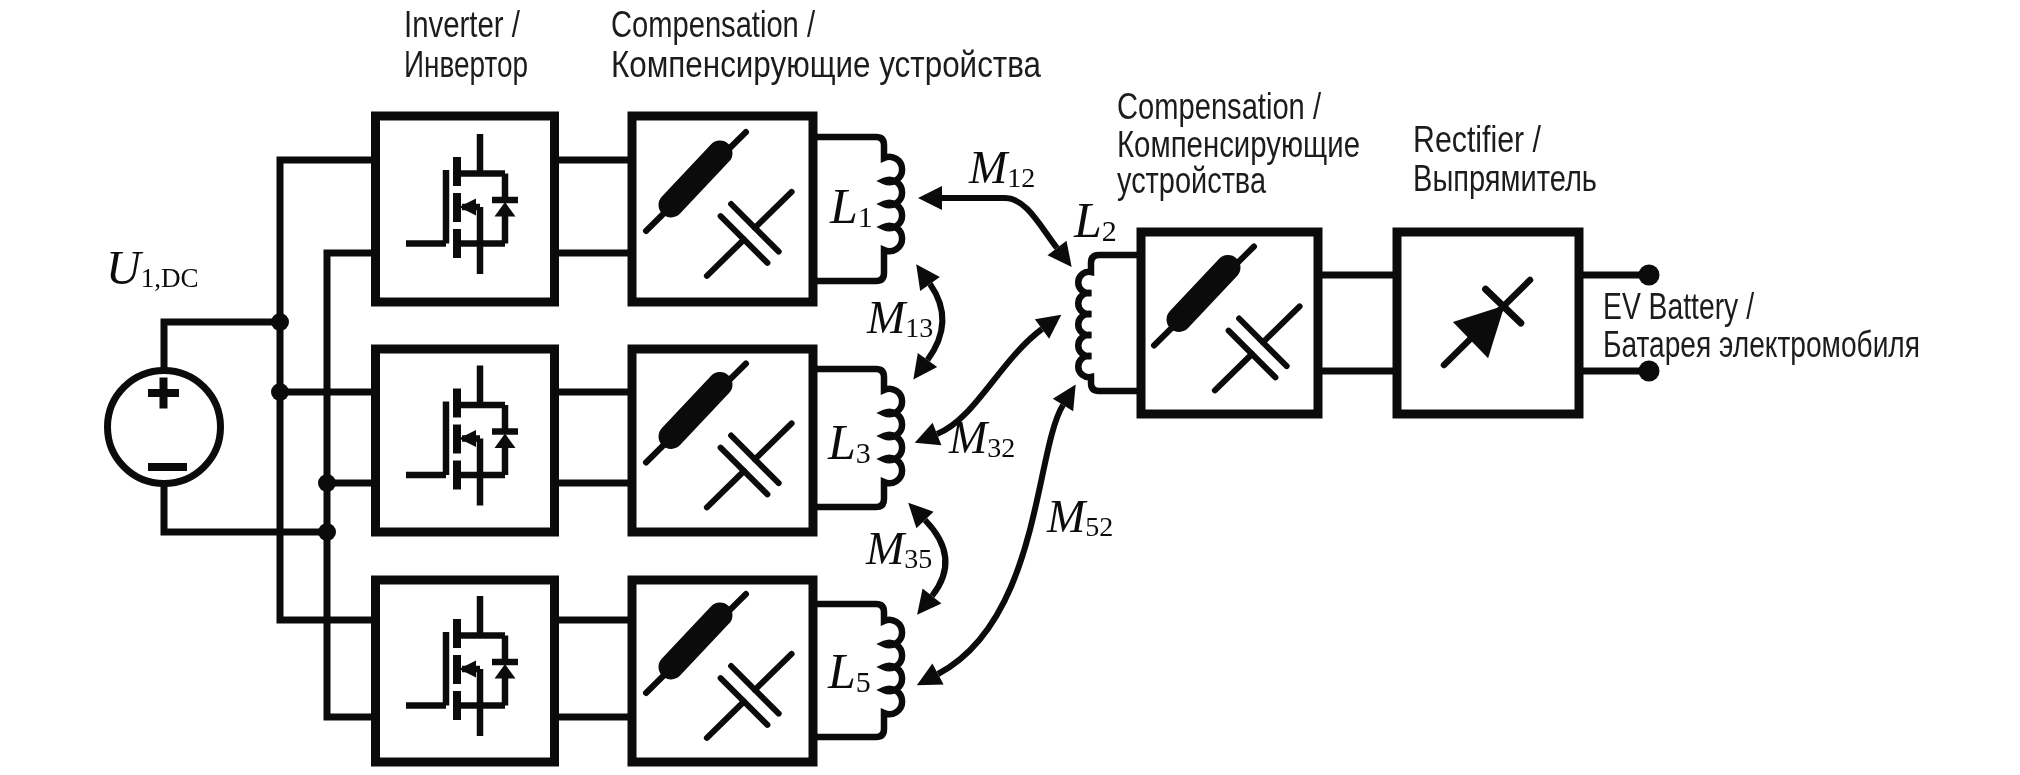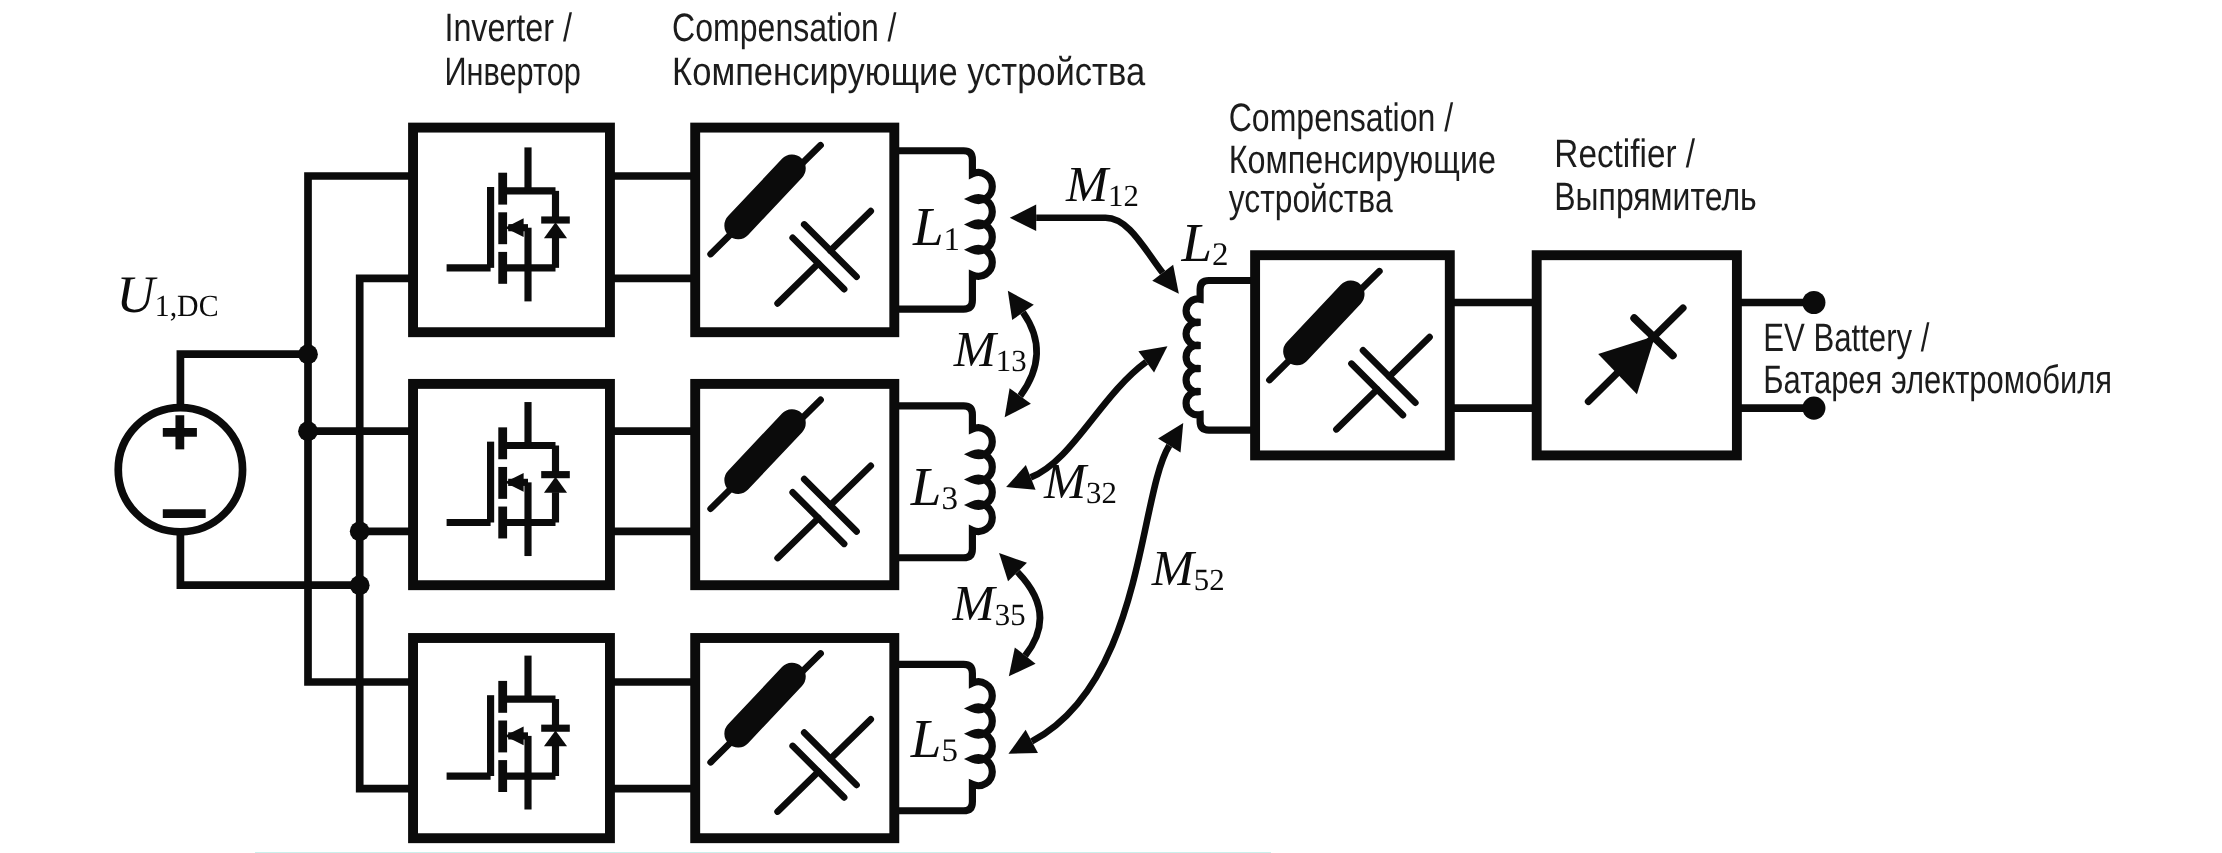--- a/index.html
+++ b/index.html
@@ -1,16 +1,16 @@
 <!DOCTYPE html>
 <html><head>
 <meta charset="utf-8">
 <style>
   html,body{margin:0;padding:0;background:#ffffff;}
-  #stage{position:relative;width:2020px;height:775px;background:#14b8a6;overflow:hidden;}
+  #stage{position:relative;width:2020px;height:775px;background:#7dd3fc;overflow:hidden;}
   svg{position:absolute;left:0;top:0;}
   text{font-family:"Liberation Sans",sans-serif;fill:#1c1c1c;}
   .ser{font-family:"Liberation Serif",serif;font-style:italic;fill:#0c0c0c;}
 </style>
 </head>
 <body>
 <div id="stage">
 <svg width="2020" height="775" viewBox="0 0 2020 775">
   <defs>
     <marker id="ah" viewBox="-1 -13 27 26" refX="0" refY="0" markerWidth="27" markerHeight="26" markerUnits="userSpaceOnUse" orient="auto-start-reverse">

